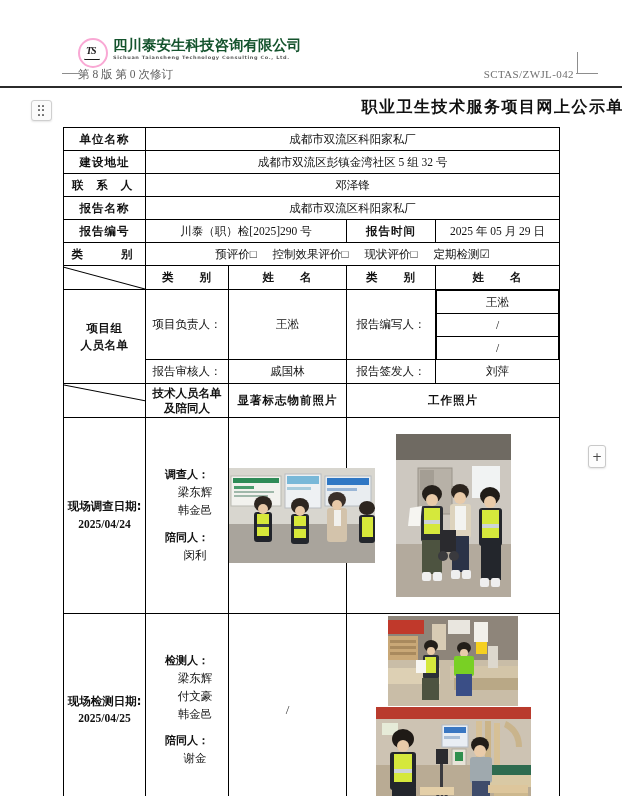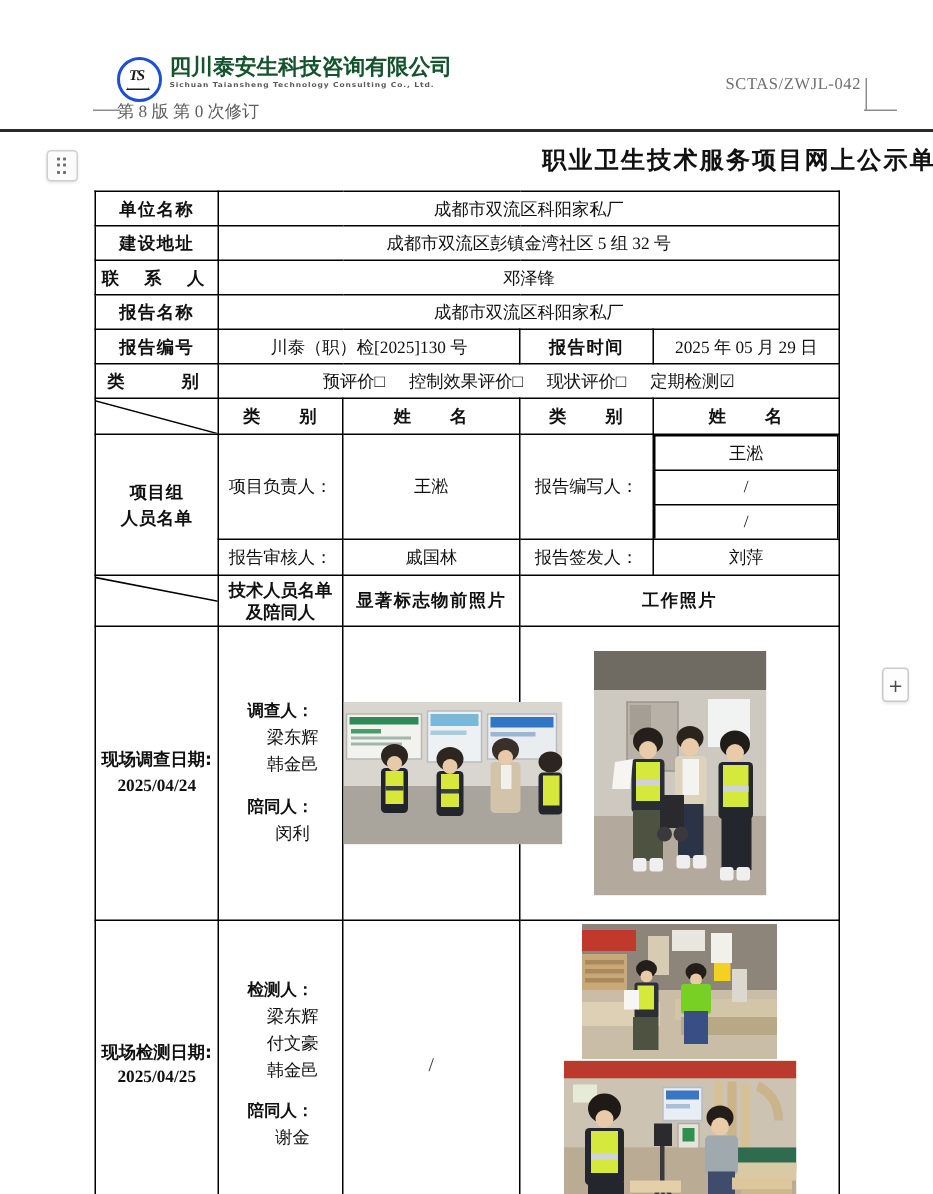--- a/index.html
+++ b/index.html
@@ -33,21 +33,21 @@
   }
   .logo-wrap {
     position: absolute;
     left: 78px;
     top: 38px;
     display: flex;
     align-items: flex-start;
   }
   .logo-mark {
     width: 26px; height: 26px;
-    border: 2px solid #1d4ed8;
+    border: 2px solid #f9a8d4;
     border-radius: 50%;
     position: relative;
     margin-right: 5px;
     flex: none;
     overflow: hidden;
   }
   .logo-mark .tri {
     position: absolute;
     left: 3px; top: 5px;
     width: 0; height: 0;
@@ -91,21 +91,21 @@
     letter-spacing: 0.6px;
     margin-top: 2px;
     white-space: nowrap;
     transform: scaleY(0.9);
     transform-origin: left top;
   }
 
   .doccode {
     position: absolute;
     right: 48px;
-    top: 50px;
+    top: 68px;
     font-size: 11px;
     color: #6f6f6f;
     letter-spacing: 0.4px;
     white-space: nowrap;
   }
   .edition {
     position: absolute;
     left: 78px;
     top: 67px;
     font-size: 11.5px;
@@ -185,21 +185,21 @@
     color: #111;
   }
   .lbl {
     font-family: "DejaVu Sans", sans-serif;
     font-weight: bold;
     font-size: 11.5px;
     letter-spacing: 1px;
     color: #0d0d0d;
   }
   .lbl-sp {
-    font-family: Liberation Mono, monospace;
+    font-family: Liberation Serif, serif;
     font-weight: bold;
     font-size: 11.5px;
     letter-spacing: 5px;
     padding-left: 5px;
     color: #0d0d0d;
   }
   .val {
     font-family: "Liberation Serif", serif;
     font-size: 12px;
     color: #111;
@@ -418,21 +418,21 @@
         <td class="val" colspan="4">邓泽锋</td>
       </tr>
 
       <tr class="r-24">
         <td class="lbl">报告名称</td>
         <td class="val" colspan="4">成都市双流区科阳家私厂</td>
       </tr>
 
       <tr class="r-24">
         <td class="lbl">报告编号</td>
-        <td class="val" colspan="2">川泰（职）检[2025]130 号</td>
+        <td class="val" colspan="2">川泰（职）检[2025]290 号</td>
         <td class="lbl">报告时间</td>
         <td class="val">2025 年 05 月 29 日</td>
       </tr>
 
       <tr class="r-24">
         <td class="lbl-sp">类　　别</td>
         <td colspan="4">
           <div class="cat-line">
             <span class="cat-item"><span>预评价</span><span>□</span></span>
             <span class="cat-item"><span>控制效果评价</span><span>□</span></span>

